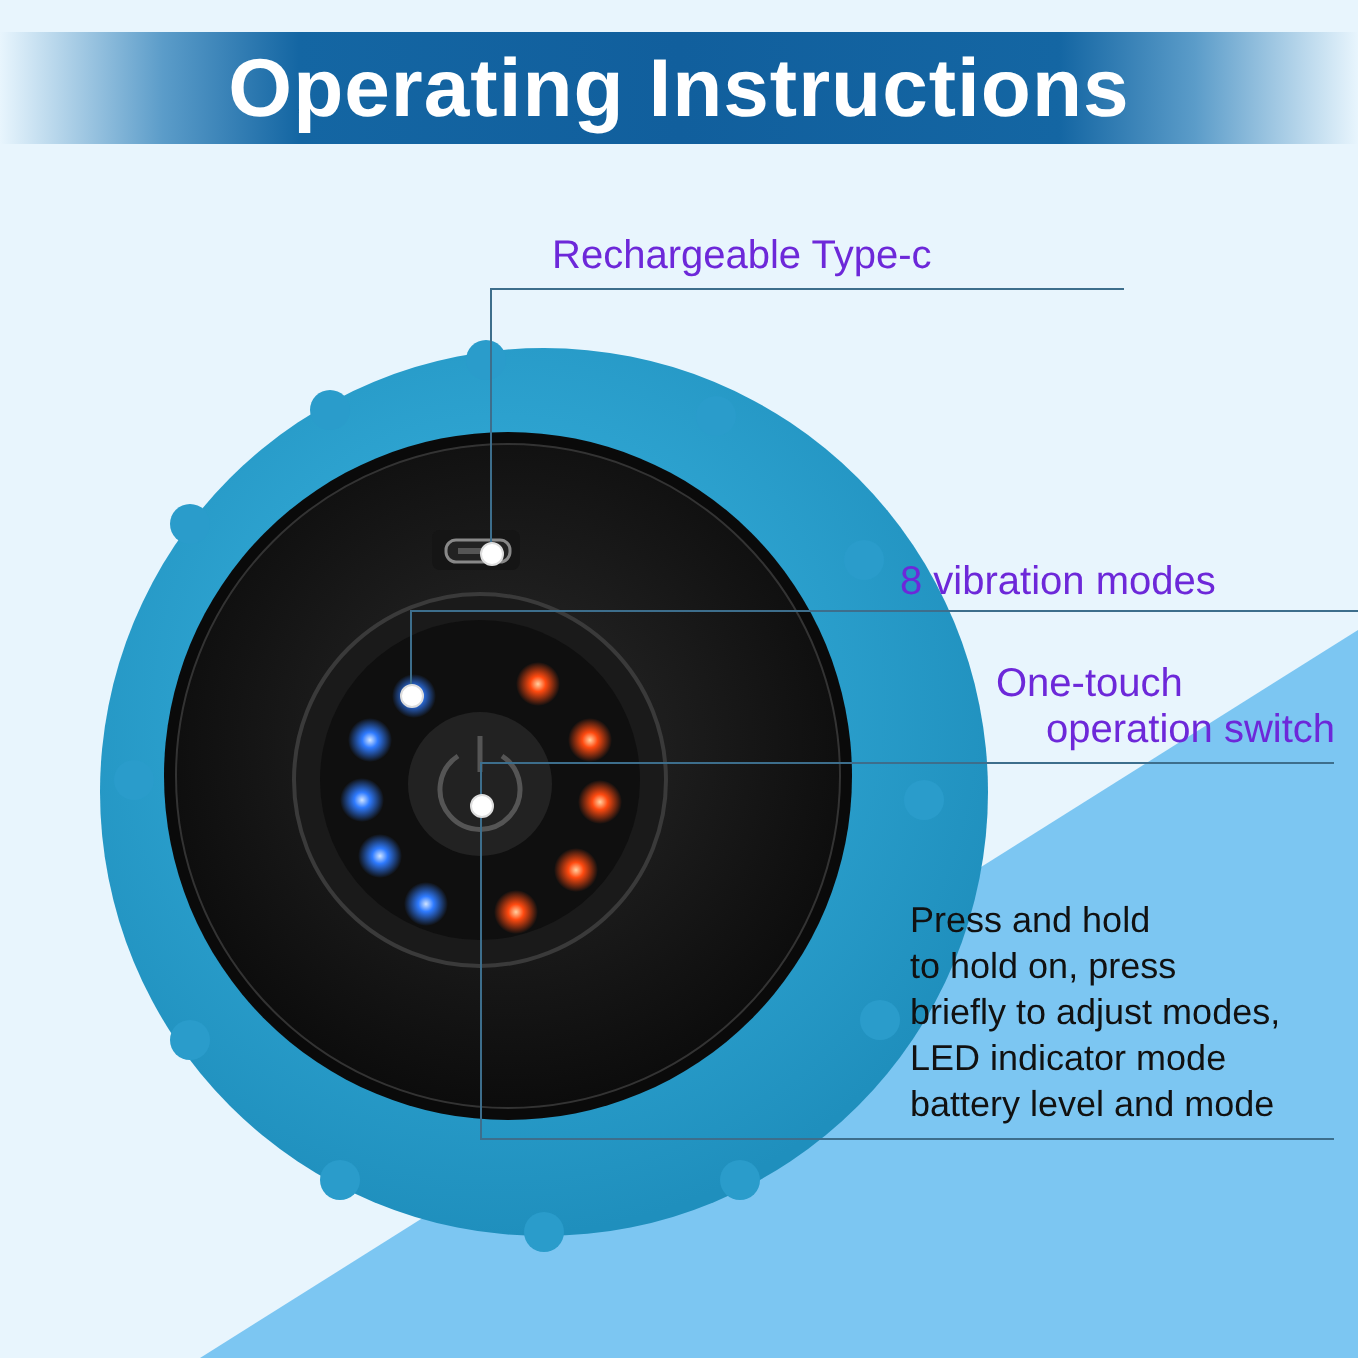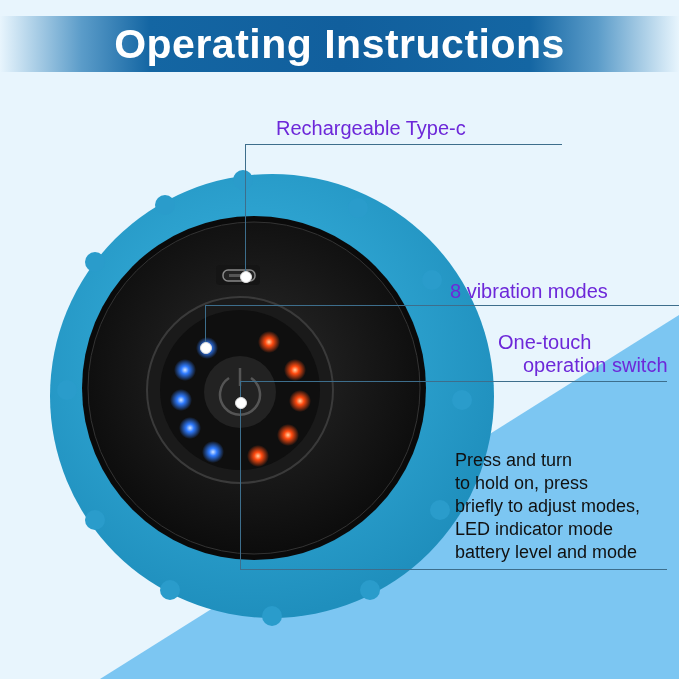--- a/index.html
+++ b/index.html
@@ -108,18 +108,18 @@
 <div class="line" style="left:240px;top:381px;width:1px;height:188px;"></div>
 <div class="dot" style="left:235px;top:397px;"></div>
 <div class="line" style="left:240px;top:569px;width:427px;height:1px;"></div>
 
 <div class="label" style="left:276px;top:117px;">Rechargeable Type-c</div>
 <div class="label" style="left:450px;top:280px;">8 vibration modes</div>
 <div class="label" style="left:479px;top:331px;margin-left:19px;">One-touch</div>
 <div class="label" style="left:479px;top:354px;margin-left:44px;">operation switch</div>
 
 <div style="position:absolute;left:455px;top:449px;font-size:18px;line-height:23px;color:#111;">
-  <div>Press and turn</div>
+  <div>Press and hold</div>
   <div>to hold on, press</div>
   <div>briefly to adjust modes,</div>
   <div>LED indicator mode</div>
   <div>battery level and mode</div>
 </div>
 
 </body></html>

